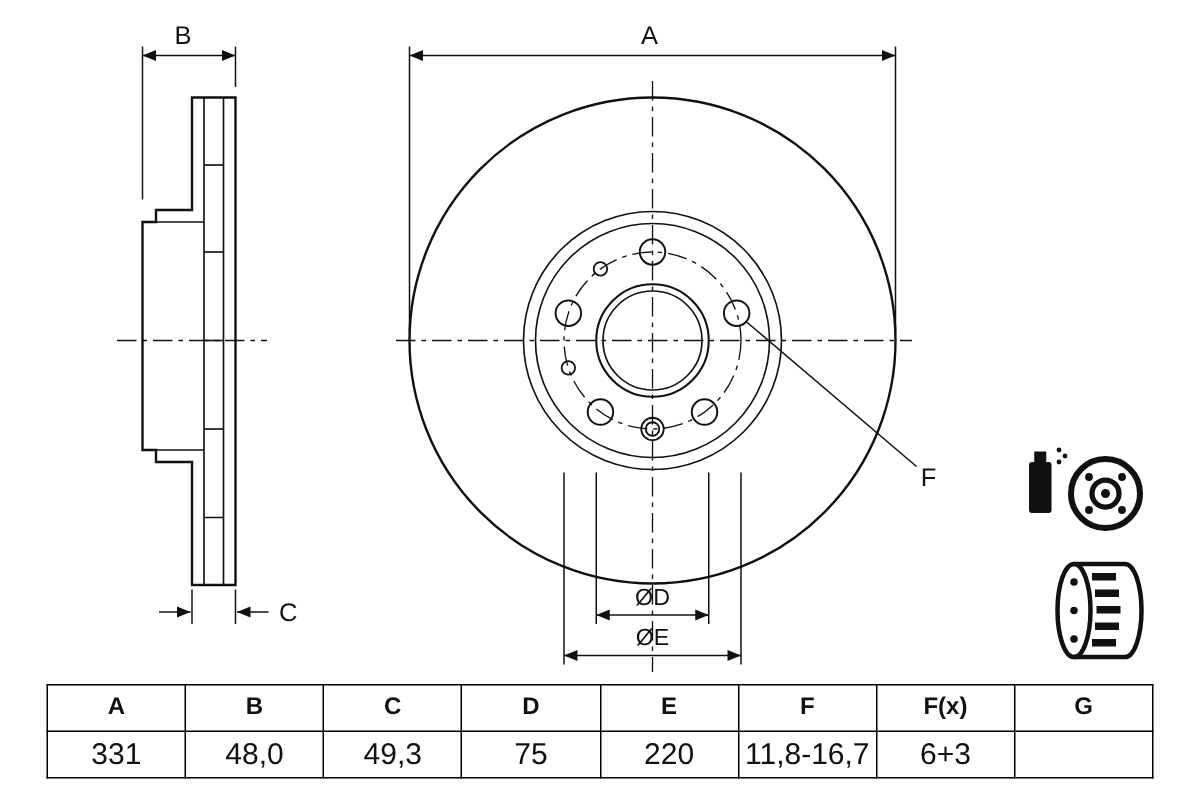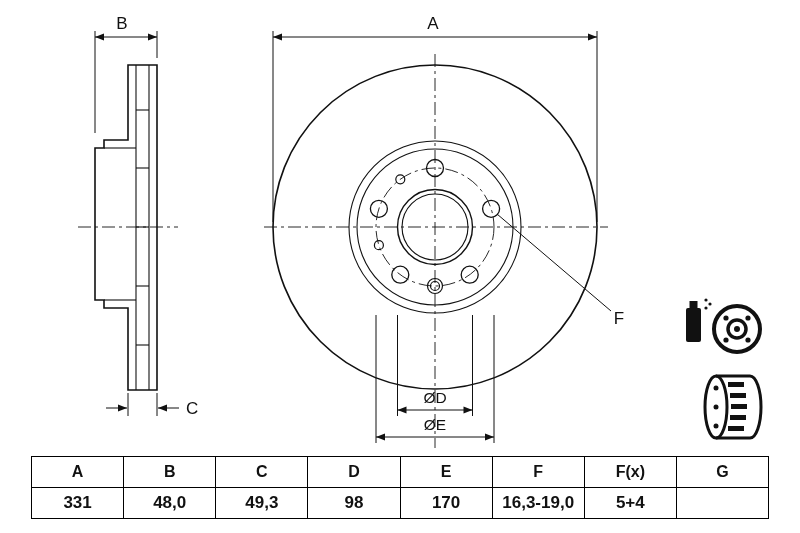--- a/index.html
+++ b/index.html
@@ -34,22 +34,22 @@
     text-align: center;
     vertical-align: middle;
     padding: 0;
     color: #111111;
   }
   .dim-table th {
     font-size: 16px;
     font-weight: bold;
   }
   .dim-table td {
-    font-size: 17px;
-    font-weight: bold;
+    font-size: 20px;
+    font-weight: normal;
   }
 </style>
 </head>
 <body>
 
 <div class="sheet">
 
   <svg class="drawing" width="800" height="455" viewBox="0 0 800 455">
     <defs>
       <marker id="arr" viewBox="0 0 10 10" refX="9.5" refY="5" markerWidth="10" markerHeight="10" orient="auto-start-reverse">
@@ -185,22 +185,22 @@
         <th>F</th>
         <th>F(x)</th>
         <th>G</th>
       </tr>
     </thead>
     <tbody>
       <tr>
         <td>331</td>
         <td>48,0</td>
         <td>49,3</td>
-        <td>98</td>
-        <td>170</td>
-        <td>16,3-19,0</td>
-        <td>5+4</td>
+        <td>75</td>
+        <td>220</td>
+        <td>11,8-16,7</td>
+        <td>6+3</td>
         <td></td>
       </tr>
     </tbody>
   </table>
 
 </div>
 
 </body></html>

